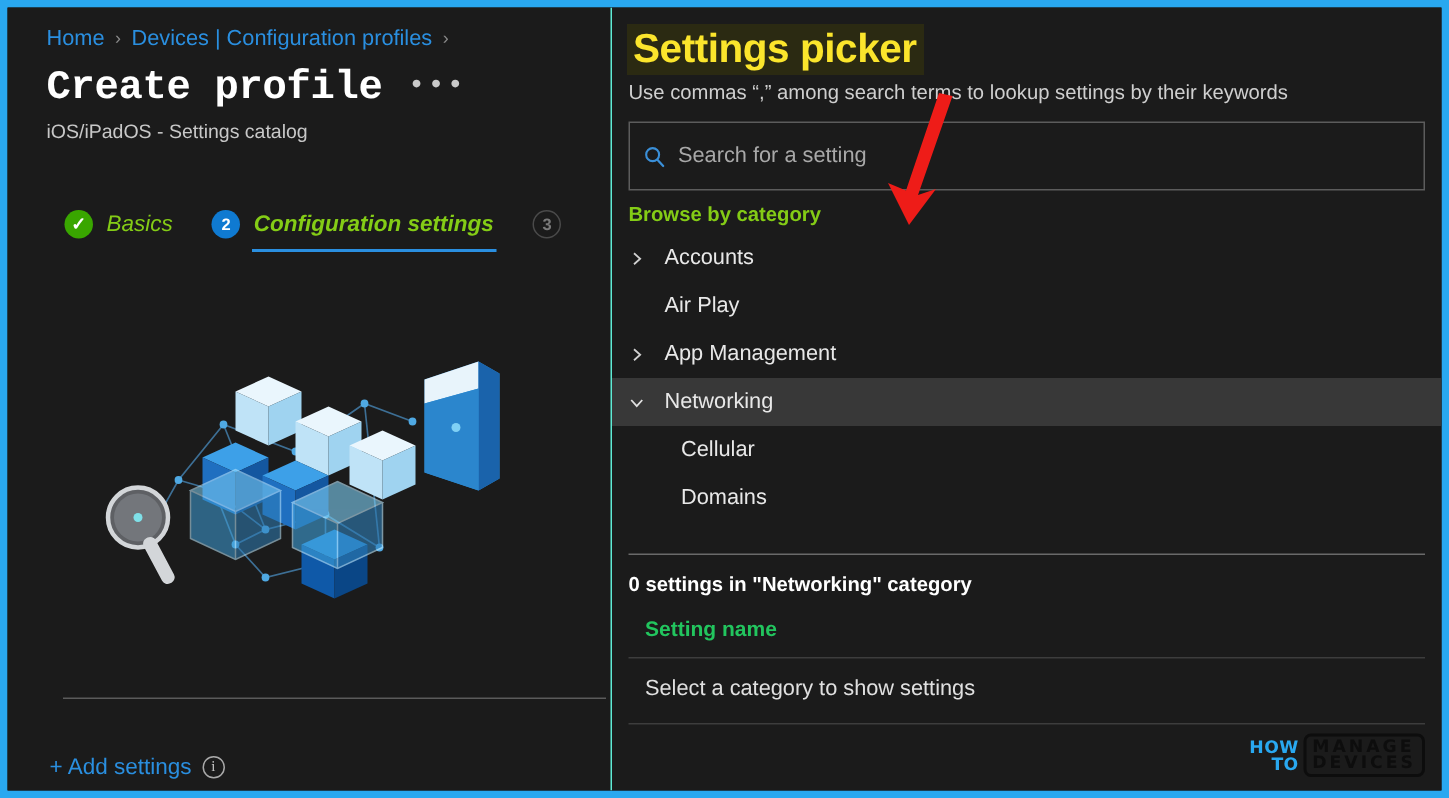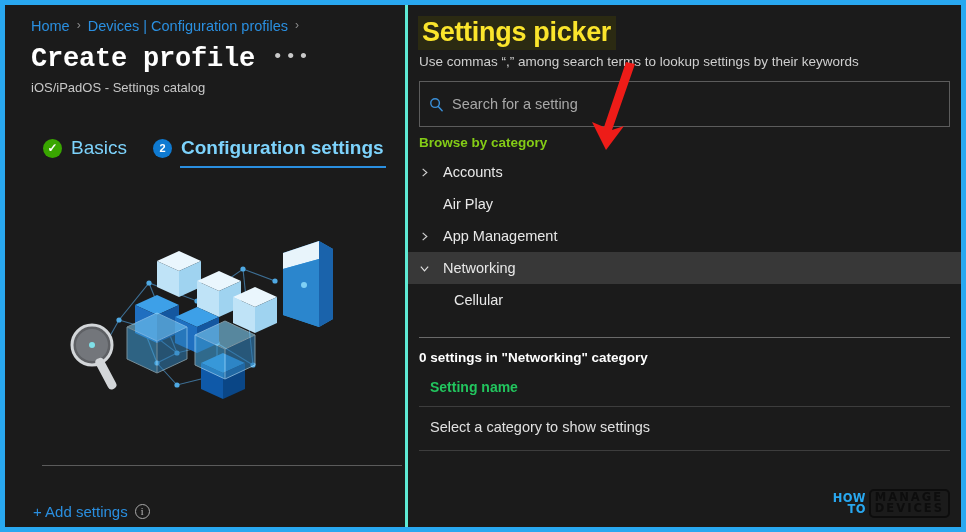--- a/index.html
+++ b/index.html
@@ -26,21 +26,21 @@
     display: flex;
     background: #1b1b1b;
   }
 
   
   .left-pane {
     position: relative;
     width: 403px;
     flex: 0 0 403px;
     background: #1b1b1b;
-    border-right: 3px solid #5eead4;
+    border-right: 1px solid #5eead4;
     box-sizing: border-box;
     overflow: hidden;
   }
   .breadcrumb {
     display: flex;
     align-items: center;
     gap: 7px;
     padding: 13px 0 0 26px;
     font-size: 14.5px;
     white-space: nowrap;
@@ -93,22 +93,23 @@
   .tab {
     display: flex;
     align-items: center;
     gap: 9px;
     padding-bottom: 9px;
     cursor: pointer;
     position: relative;
     white-space: nowrap;
   }
   .tab-label {
-    font-size: 19px;
-    color: #7dd3fc;
+    font-size: 15px;
+    color: #84cc16;
+    font-style: italic;
   }
   .tab.active .tab-label {
     font-weight: bold;
   }
   .tab.active::after {
     content: "";
     position: absolute;
     left: 27px;
     right: -2px;
     bottom: 0;
@@ -536,20 +537,23 @@
                 <polyline points="2,4 6,8.5 10,4" fill="none" stroke="#e0e0e0" stroke-width="1.3"></polyline>
               </svg>
           </span>
           <span class="tree-label">Networking</span>
         </div>
 
         <div class="tree-row child">
           <span class="tree-label">Cellular</span>
         </div>
 
+        <div class="tree-row child">
+          <span class="tree-label">Domains</span>
+        </div>
       </div>
 
       <div class="rule"></div>
       <div class="count-label">0 settings in "Networking" category</div>
       <div class="table-head">Setting name</div>
       <div class="rule-thin"></div>
       <div class="empty-row">Select a category to show settings</div>
       <div class="rule-thin2"></div>
 
       <div class="watermark">

